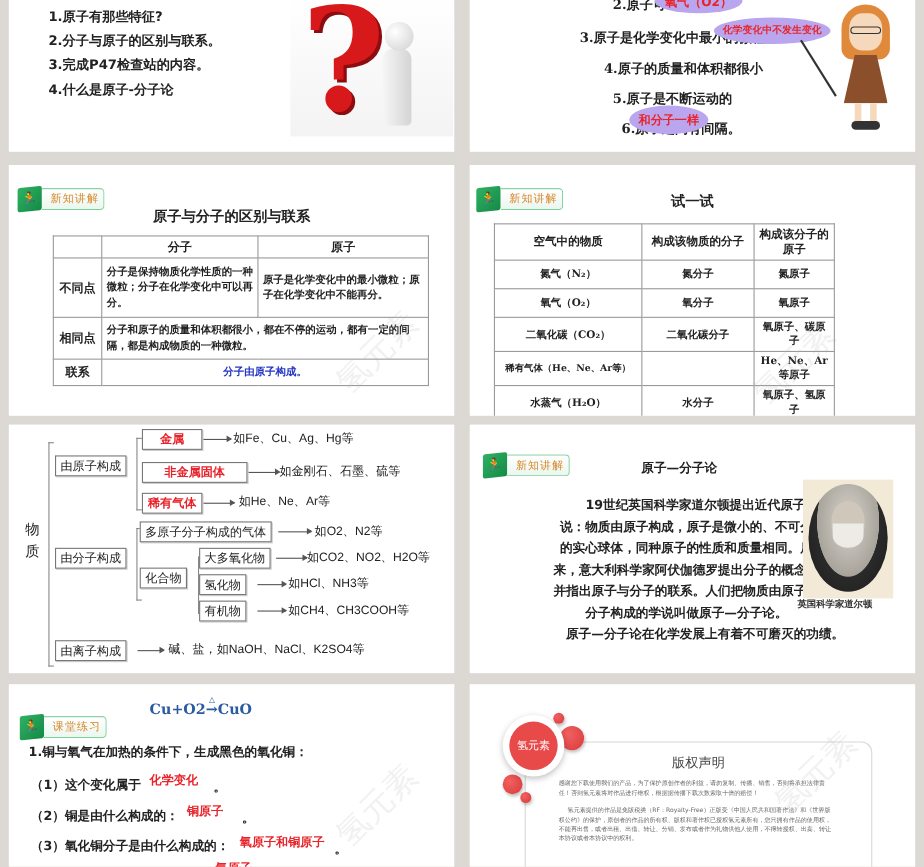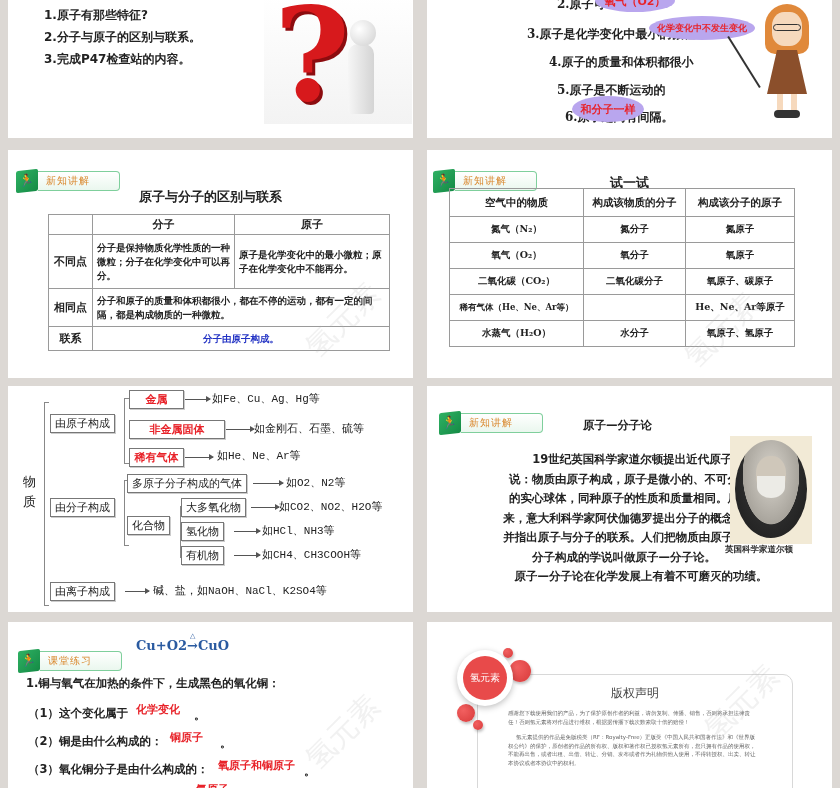--- a/index.html
+++ b/index.html
@@ -12,21 +12,21 @@
   .s4 { left: 427px; top: 150px; width: 405px; height: 228px; }
   .s5 { left: 8px; top: 386px; width: 405px; height: 226px; }
   .s6 { left: 427px; top: 386px; width: 405px; height: 226px; }
   .s7 { left: 8px; top: 622px; width: 405px; height: 180px; }
   .s8 { left: 427px; top: 622px; width: 405px; height: 180px; }
   .blue { color: #2333c4; margin-left: 12px; }
 
   
   .tag { position: absolute; display: flex; align-items: center; height: 22px; }
   .tag .cube { width: 22px; height: 22px; background: linear-gradient(135deg, #2fb163, #148a45); border-radius: 2px; display: flex; align-items: center; justify-content: center; color: #fff; font-size: 12px; transform: skewY(-6deg); }
-  .tag .lbl { height: 20px; padding: 0 29px 0 8px; border: 1px solid #7fcf9c; border-left: none; background: linear-gradient(#ffffff, #eaf7ee); font-size: 10px; color: #d9862a; display: flex; align-items: center; border-radius: 0 4px 4px 0; letter-spacing: 1px; }
+  .tag .lbl { height: 20px; padding: 0 4px 0 8px; border: 1px solid #7fcf9c; border-left: none; background: linear-gradient(#ffffff, #eaf7ee); font-size: 10px; color: #d9862a; display: flex; align-items: center; border-radius: 0 4px 4px 0; letter-spacing: 1px; }
 
   
   .s1 .list { position: absolute; left: 36px; top: 14px; font-size: 12px; font-weight: bold; line-height: 22px; }
   .qmark { position: absolute; left: 256px; top: 6px; width: 148px; height: 128px; background: linear-gradient(#fff, #f3f3f3); }
   .qmark .q { position: absolute; left: 10px; top: -18px; font-size: 130px; font-weight: bold; color: #d7191c; font-family: "DejaVu Serif", serif; text-shadow: 3px 3px 0 #8c0c0f; }
   .qmark .man-head { position: absolute; left: 86px; top: 24px; width: 26px; height: 26px; border-radius: 50%; background: radial-gradient(circle at 35% 35%, #ffffff, #cfcfcf); }
   .qmark .man-body { position: absolute; left: 84px; top: 48px; width: 26px; height: 70px; border-radius: 10px 10px 4px 4px; background: linear-gradient(90deg, #f6f6f6, #d4d4d4); }
 
   
   .s2 .ln { position: absolute; font-size: 12px; font-weight: bold; font-family: "DejaVu Serif", serif; }
@@ -48,21 +48,21 @@
   td, th { border: 1px solid #9a9a9a; padding: 2px 4px; }
   .t1 th { font-size: 11px; height: 20px; }
   .t1 td.rh { font-weight: bold; font-size: 11px; text-align: center; width: 44px; }
   .t1 td { font-weight: bold; line-height: 14px; }
   .t2 td, .t2 th { text-align: center; font-weight: bold; height: 26px; font-family: "DejaVu Serif", serif; }
   .t2 th { font-size: 10.5px; height: 28px; font-family: "DejaVu Sans", sans-serif; }
 
   
   .box { position: absolute; border: 1px solid #777; background: #fff; font-size: 11px; padding: 1px 4px; white-space: nowrap; box-shadow: 1px 1px 0 #ccc; }
   .box.r { color: #e8232a; font-weight: bold; text-align: center; }
-  .txt { position: absolute; font-size: 11px; white-space: nowrap; font-family: Liberation Mono, monospace; }
+  .txt { position: absolute; font-size: 11px; white-space: nowrap; font-family: Liberation Sans, sans-serif; }
   .arrow { position: absolute; height: 1px; background: #555; }
   .arrow::after { content: ""; position: absolute; right: -1px; top: -3px; border-left: 5px solid #555; border-top: 3.5px solid transparent; border-bottom: 3.5px solid transparent; }
   .brace { position: absolute; border-left: 1px solid #888; border-top: 1px solid #888; border-bottom: 1px solid #888; width: 5px; }
 
   
   .s6 .para { position: absolute; left: 72px; top: 64px; width: 250px; font-size: 11.5px; font-weight: bold; line-height: 19.5px; text-align: center; }
   .portrait { position: absolute; left: 303px; top: 50px; width: 82px; height: 108px; background: #f2ead6; }
   .portrait .oval { position: absolute; left: 5px; top: 4px; width: 72px; height: 98px; border-radius: 50%; background: radial-gradient(ellipse at 50% 35%, #d8d4cc 0%, #a8a49c 55%, #2a2a2a 56%, #1b1b1b 100%); }
   .portrait .face { position: absolute; left: 26px; top: 20px; width: 30px; height: 38px; border-radius: 45%; background: #cfc7ba; }
   .portrait .beard { position: absolute; left: 27px; top: 40px; width: 28px; height: 22px; border-radius: 0 0 50% 50%; background: #ecebe6; }
@@ -85,20 +85,21 @@
   .watermark { position: absolute; font-size: 30px; color: rgba(180,180,180,0.18); transform: rotate(-45deg); pointer-events: none; white-space: nowrap; }
 </style>
 </head>
 <body>
 
 <div class="slide s1">
   <div class="list">
     <div>1.原子有那些特征?</div>
     <div>2.分子与原子的区别与联系。</div>
     <div>3.完成P47检查站的内容。</div>
+    <div>4.什么是原子-分子论</div>
   </div>
   <div class="qmark">
     <div class="q">?</div>
     <div class="man-body"></div>
     <div class="man-head"></div>
   </div>
 </div>
 
 <div class="slide s2">
   <div class="ln" style="left:130px;top:6px;">2.原子可</div>
@@ -152,21 +153,21 @@
     </table>
   <div class="watermark" style="left:290px;top:150px;">氢元素</div>
 </div>
 
 <div class="slide s4">
   <div class="tag" style="left:6px;top:20px;">
     <div class="cube">🏃</div>
     <div class="lbl">新知讲解</div>
   </div>
   <div class="stitle" style="top:24px;">试一试</div>
-  <table class="t2" style="left:22px;top:38px;width:346px;">
+  <table class="t2" style="left:22px;top:53px;width:310px;">
     <tbody>
         <tr>
       <th style="width:134px;">空气中的物质</th>
       <th style="width:102px;">构成该物质的分子</th>
       <th>构成该分子的原子</th>
     </tr>
     <tr>
       <td>氮气（N₂）</td>
       <td>氮分子</td>
       <td>氮原子</td>

